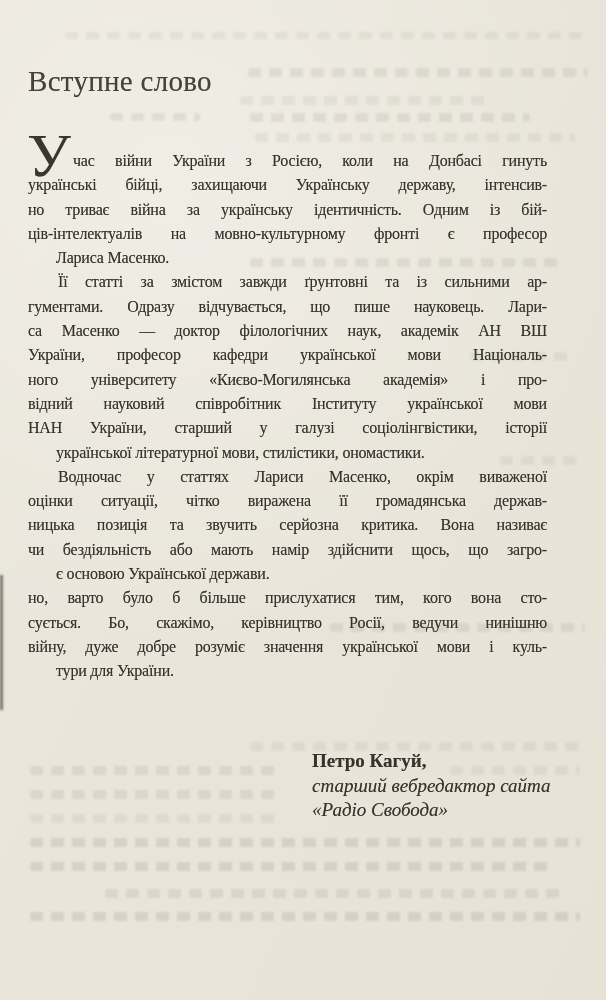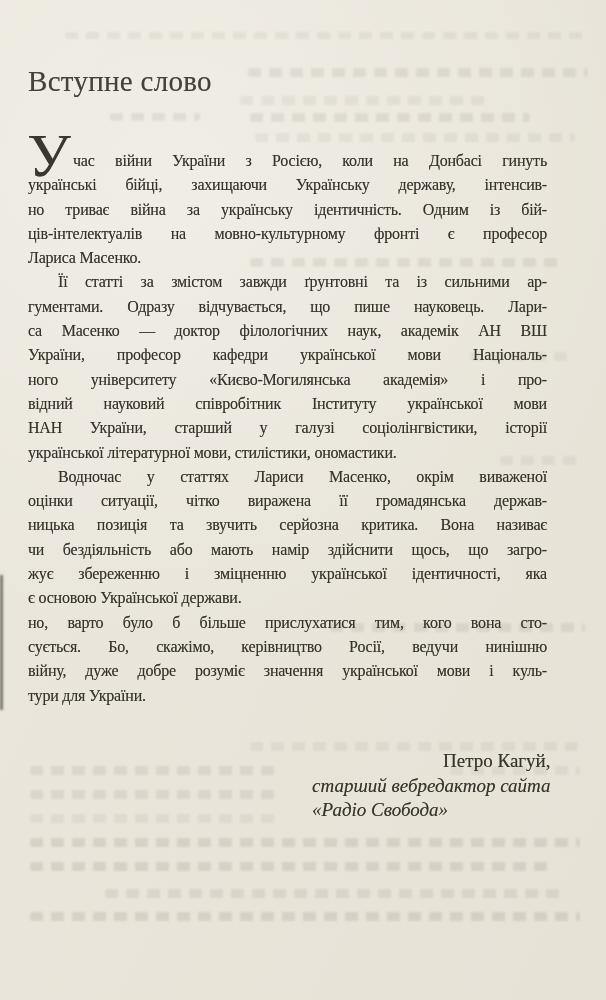--- a/index.html
+++ b/index.html
@@ -39,29 +39,29 @@
   }
   .body{
     position:absolute;left:28px;top:152px;width:519px;
     font-size:16px;letter-spacing:-.2px;
     text-shadow:0 0 .6px rgba(54,51,44,.5);
   }
   .line{
     height:24.3px;overflow:hidden;
     text-align:justify;text-align-last:justify;
   }
-  .line.last{text-align-last:left;}
+  .line.last{text-align-last:left;margin-left:28px;}
   .line.cap1{padding-left:45px;}
   .line.indent{padding-left:30px;}
   .signature{
     position:absolute;left:312px;top:749px;
     font-size:19px;line-height:24.5px;
     text-shadow:0 0 .6px rgba(54,51,44,.5);
   }
-  .signature .name{font-weight:normal;text-align:right;}
+  .signature .name{font-weight:bold;}
   .signature .role{font-style:italic;}
 </style>
 </head>
 <body>
 
 <div class="scan">
 
   <div class="ghost soft" style="top:32px;left:65px;width:520px;height:7px"></div>
   <div class="ghost" style="top:68px;left:248px;width:340px"></div>
   <div class="ghost soft" style="top:96px;left:240px;width:250px"></div>
@@ -103,21 +103,20 @@
       <div class="line">ного університету «Києво-Могилянська академія» і про-</div>
       <div class="line">відний науковий співробітник Інституту української мови</div>
       <div class="line">НАН України, старший у галузі соціолінгвістики, історії</div>
       <div class="line last">української літературної мови, стилістики, ономастики.</div>
     </div>
     <div>
       <div class="line indent">Водночас у статтях Лариси Масенко, окрім виваженої</div>
       <div class="line">оцінки ситуації, чітко виражена її громадянська держав-</div>
       <div class="line">ницька позиція та звучить серйозна критика. Вона називає</div>
       <div class="line">чи бездіяльність або мають намір здійснити щось, що загро-</div>
-      <div class="line">жує збереженню і зміцненню української ідентичності, яка</div>
       <div class="line last">є основою Української держави.</div>
     </div>
     <div>
       <div class="line">но, варто було б більше прислухатися тим, кого вона сто-</div>
       <div class="line">сується. Бо, скажімо, керівництво Росії, ведучи нинішню</div>
       <div class="line">війну, дуже добре розуміє значення української мови і куль-</div>
       <div class="line last">тури для України.</div>
     </div>
   </div>
 

